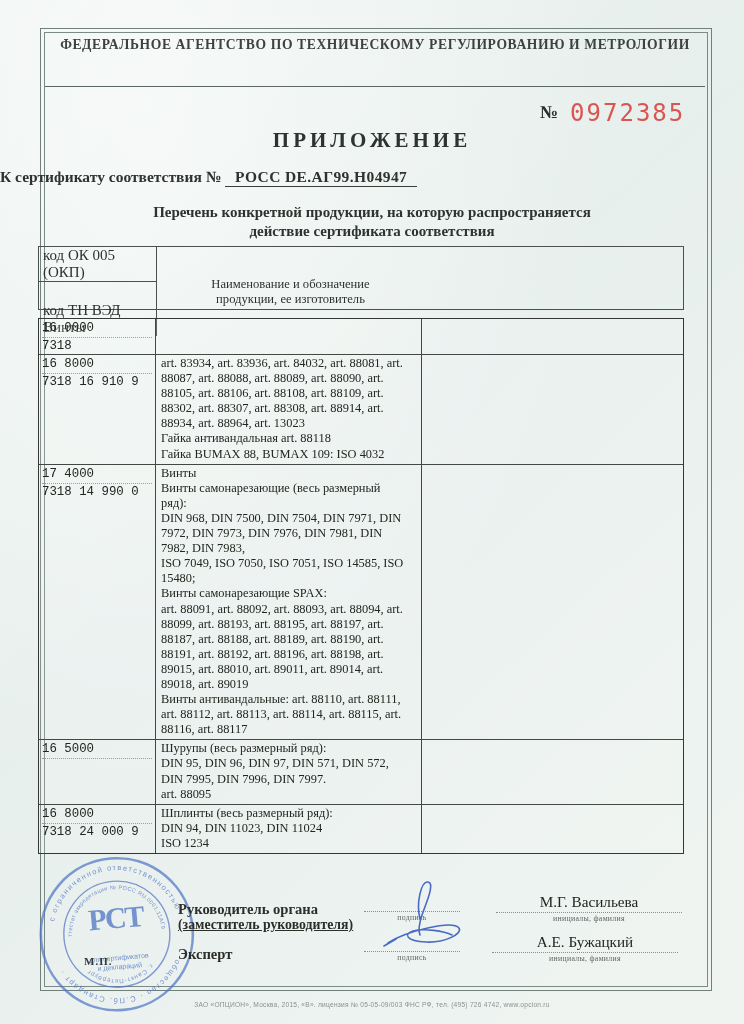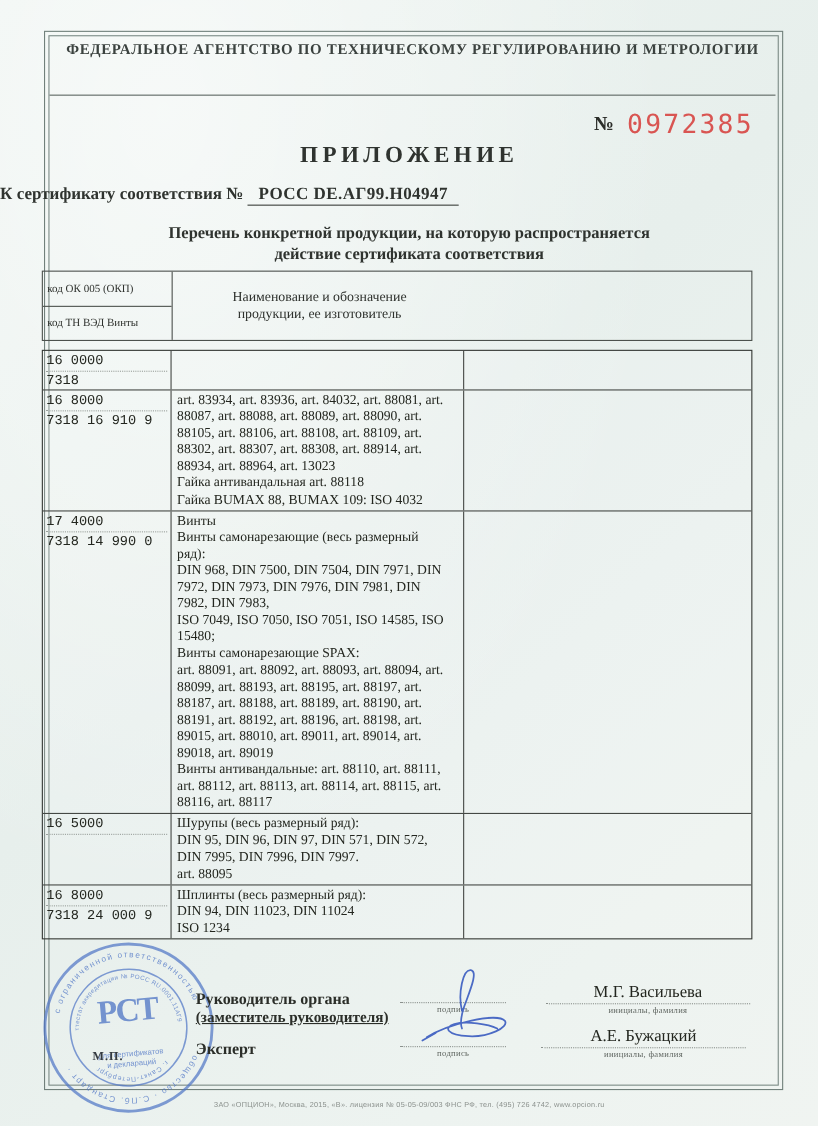--- a/index.html
+++ b/index.html
@@ -33,21 +33,21 @@
 
   .cert-line{position:absolute;left:0;top:168px;width:744px;font-size:15.5px;font-weight:bold;color:#2f332f;}
   .cert-line .cert-no{font-weight:bold;border-bottom:1.2px solid #3a3e3a;padding:0 10px 1px 10px;letter-spacing:.4px;}
 
   .subtitle{position:absolute;left:0;top:203px;width:744px;text-align:center;font-size:15px;font-weight:bold;line-height:19px;color:#2f332f;}
 
   
   .tbl-head{position:absolute;left:38px;top:246px;width:646px;height:64px;display:grid;grid-template-columns:118px 267px 261px;border:1px solid #4c514d;box-sizing:border-box;}
   .tbl-head .hcell{border-right:1px solid #4c514d;font-size:12.6px;display:flex;align-items:center;justify-content:center;text-align:center;white-space:pre-line;line-height:15px;color:#2e312d;}
   .tbl-head .hcell:last-child{border-right:none;}
-  .hcol1{display:flex;flex-direction:column;border-right:1px solid #4c514d;font-size:10px;color:#2e312d;}
+  .hcol1{display:flex;flex-direction:column;border-right:1px solid #4c514d;font-size:15px;color:#2e312d;gap:20px;}
   .hcol1 .half{flex:1;display:flex;align-items:center;padding-left:4px;}
   .hcol1 .half.top{border-bottom:1px solid #4c514d;}
 
   .tbl-body{position:absolute;left:38px;top:318px;width:646px;border:1.6px solid #343733;box-sizing:border-box;background:rgba(255,255,255,.12);}
   .t-row{display:grid;grid-template-columns:117px 266px auto;border-bottom:1px solid #444844;}
   .t-row:last-child{border-bottom:none;}
   .t-row .c1{border-right:1px solid #444844;font-size:12.4px;line-height:14px;padding:1px 3px 1px 3px;color:#23261f;font-family:Liberation Mono, monospace;}
   .t-row .c1 .code1{display:block;border-bottom:1px dotted #9aa09c;padding:1px 0 2px 0;}
   .t-row .c1 .code2{display:block;padding-top:1px;}
   .t-row .c2{border-right:1px solid #444844;font-size:12.4px;line-height:15.1px;padding:1px 4px 2px 5px;white-space:pre-line;color:#23261f;}

